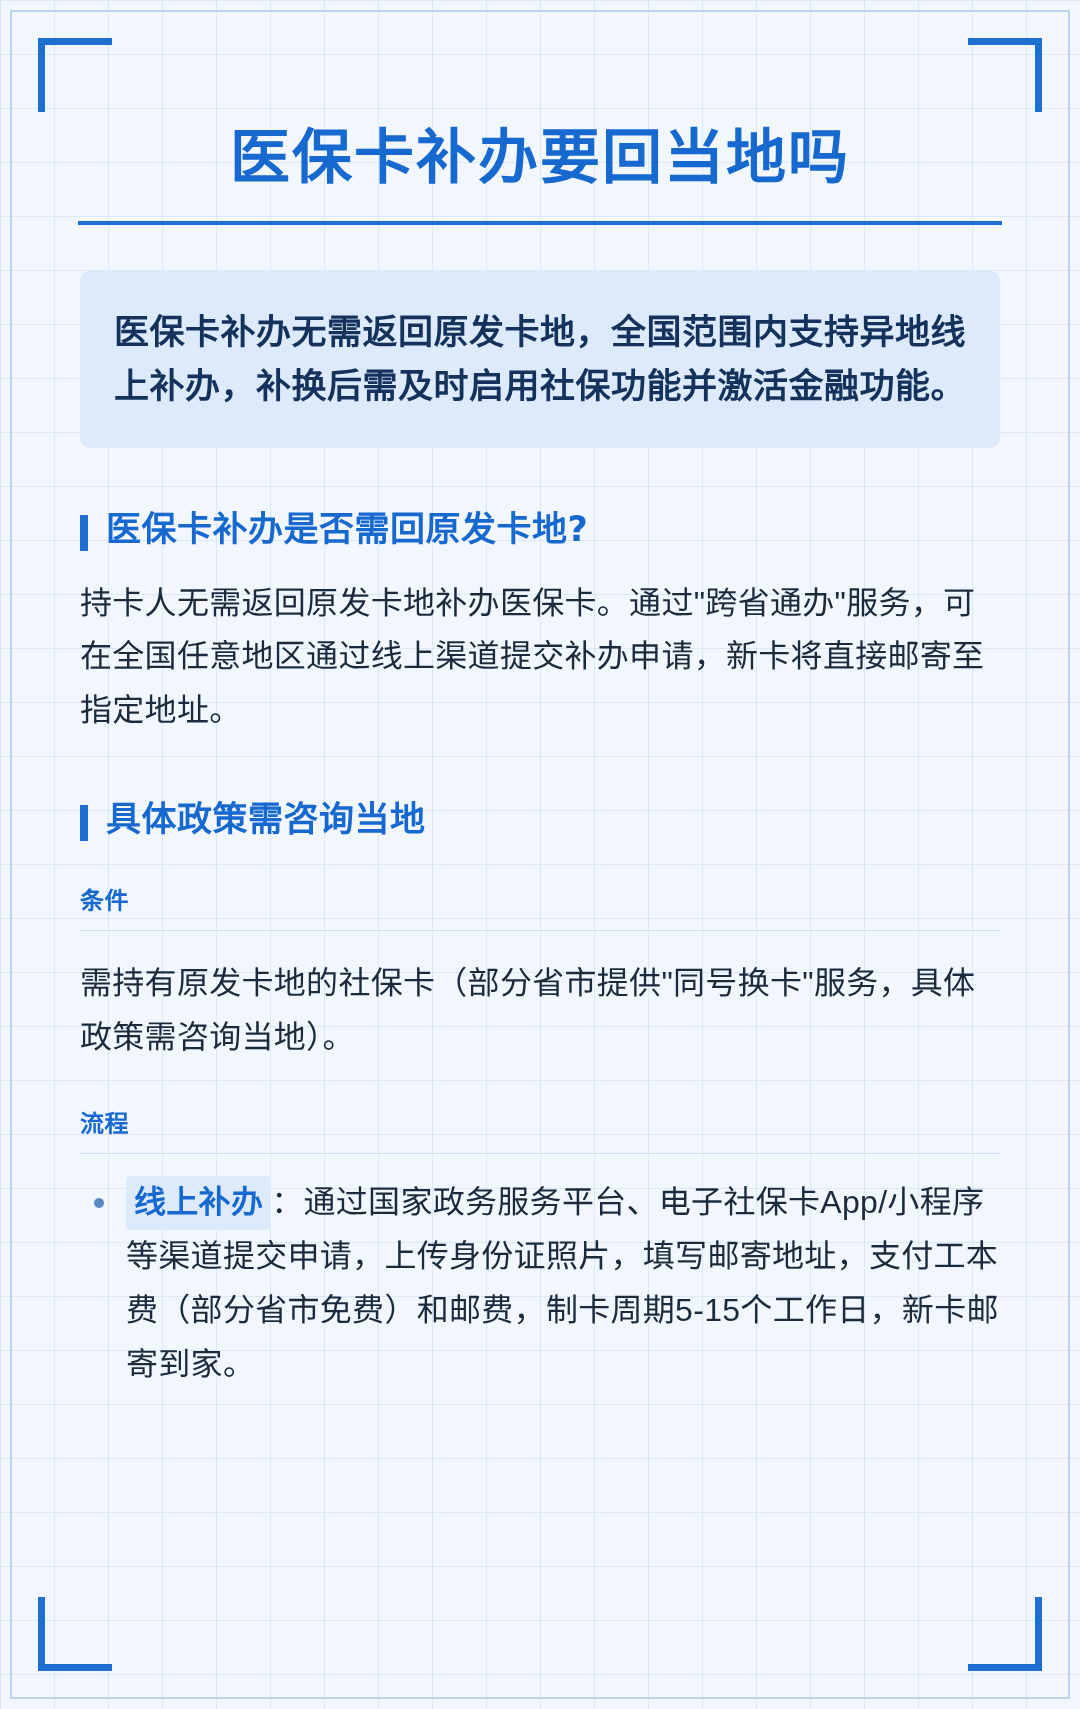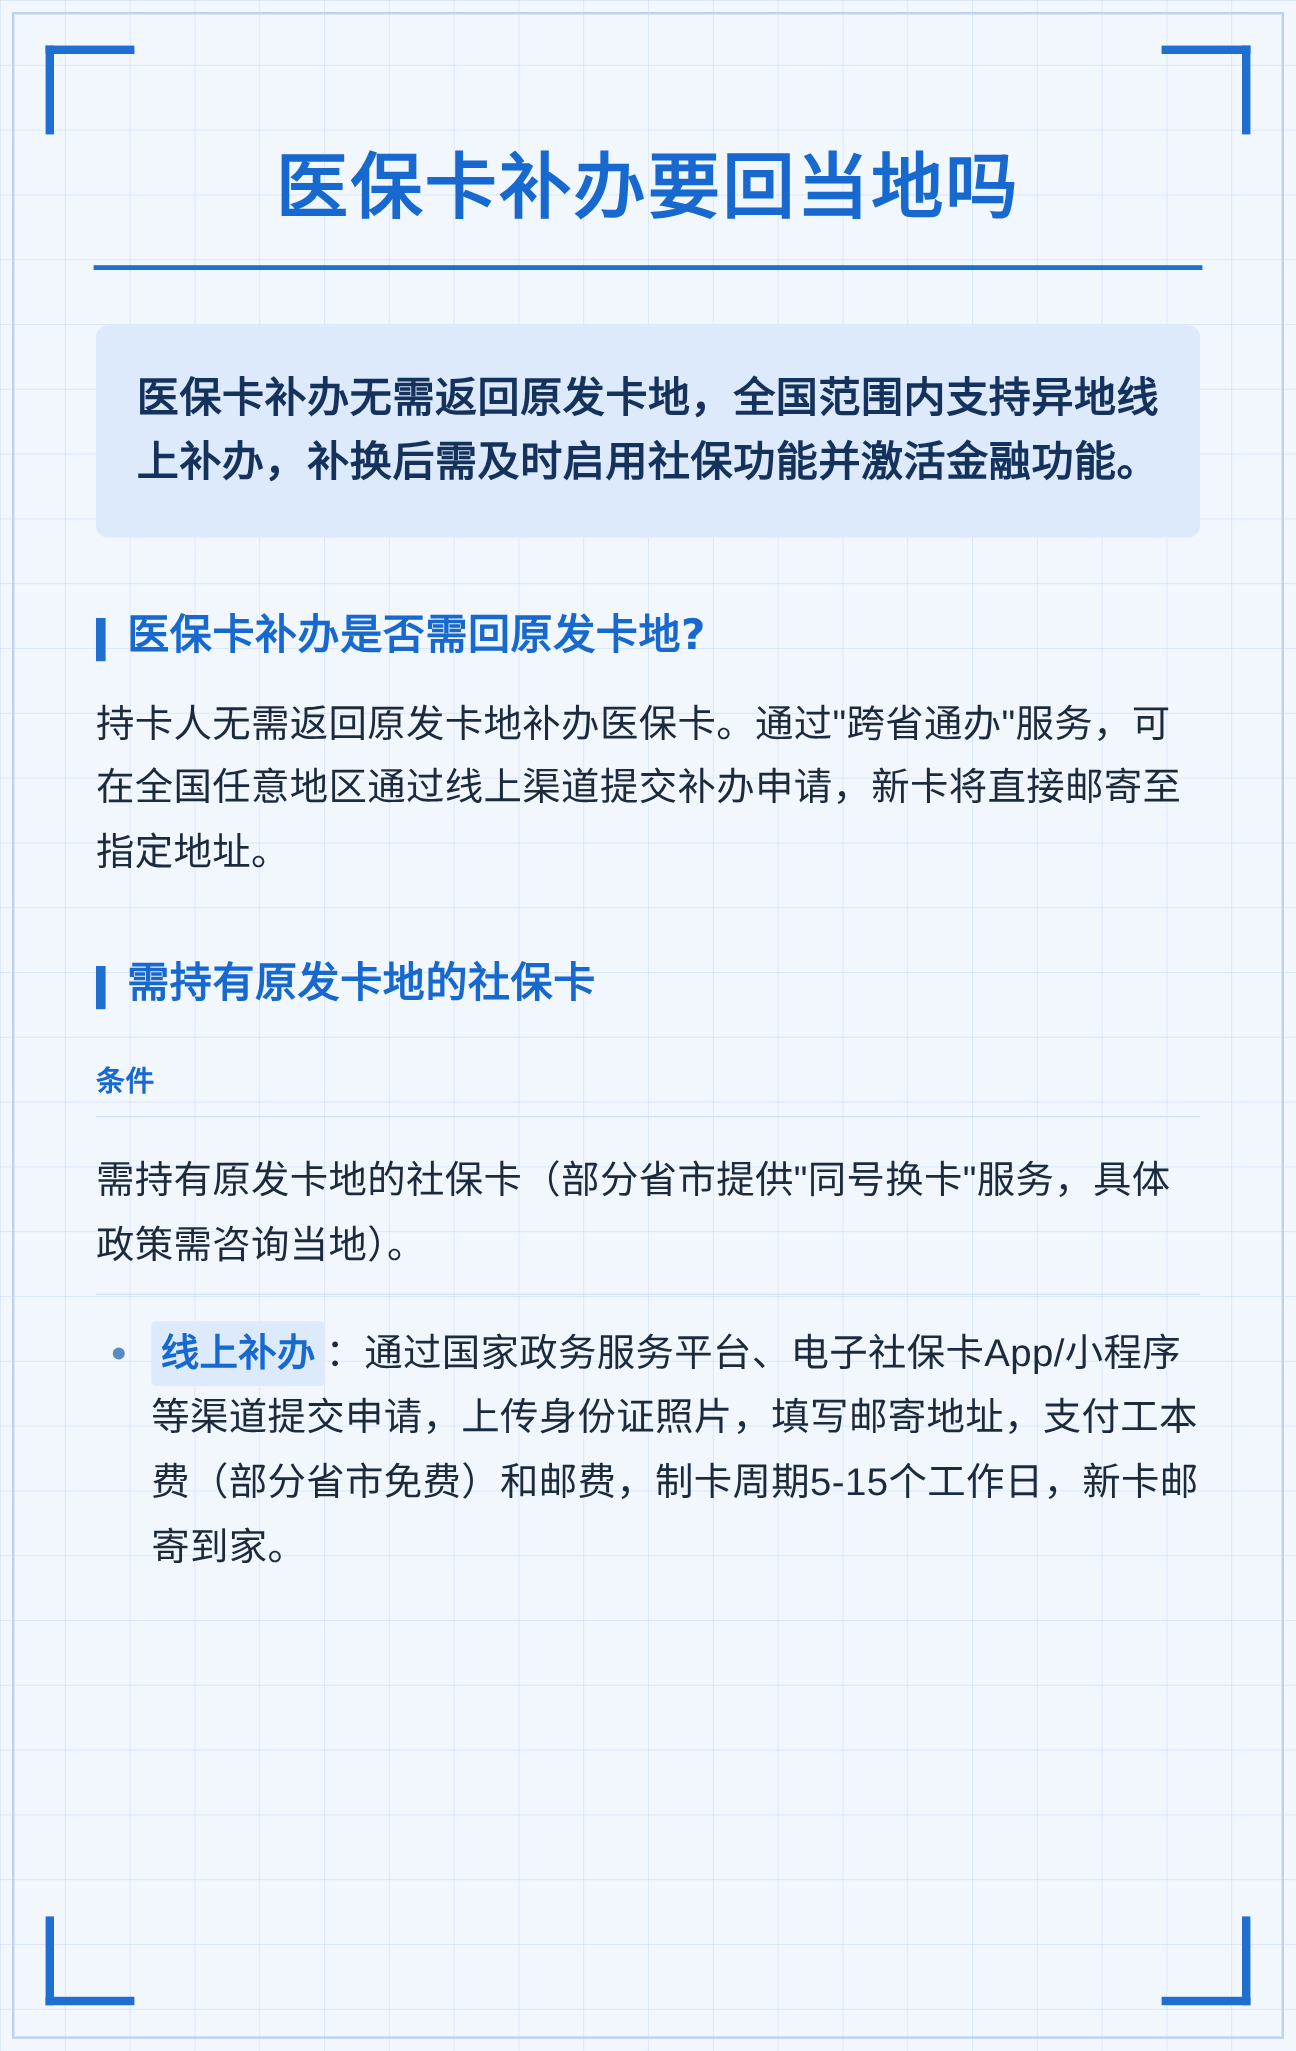--- a/index.html
+++ b/index.html
@@ -192,27 +192,28 @@
     </div>
 
     <div class="h2">
       <span class="bar"></span>
       <span class="h2-text">医保卡补办是否需回原发卡地?</span>
     </div>
     <p class="body-text">持卡人无需返回原发卡地补办医保卡。通过"跨省通办"服务，可在全国任意地区通过线上渠道提交补办申请，新卡将直接邮寄至指定地址。</p>
 
     <div class="h2">
       <span class="bar"></span>
-      <span class="h2-text">需持有原发卡地的社保卡</span>
+      <span class="h2-text">具体政策需咨询当地</span>
     </div>
 
     <div class="h3">条件</div>
     <div class="h3-rule"></div>
     <p class="body-text">需持有原发卡地的社保卡（部分省市提供"同号换卡"服务，具体政策需咨询当地）。</p>
 
+    <div class="h3">流程</div>
     <div class="h3-rule"></div>
 
     <ul class="bullets">
       <li>
         <span class="tag">线上补办</span><span>：通过国家政务服务平台、电子社保卡App/小程序等渠道提交申请，上传身份证照片，填写邮寄地址，支付工本费（部分省市免费）和邮费，制卡周期5-15个工作日，新卡邮寄到家。</span>
       </li>
     </ul>
 
   </div>
 </div>

